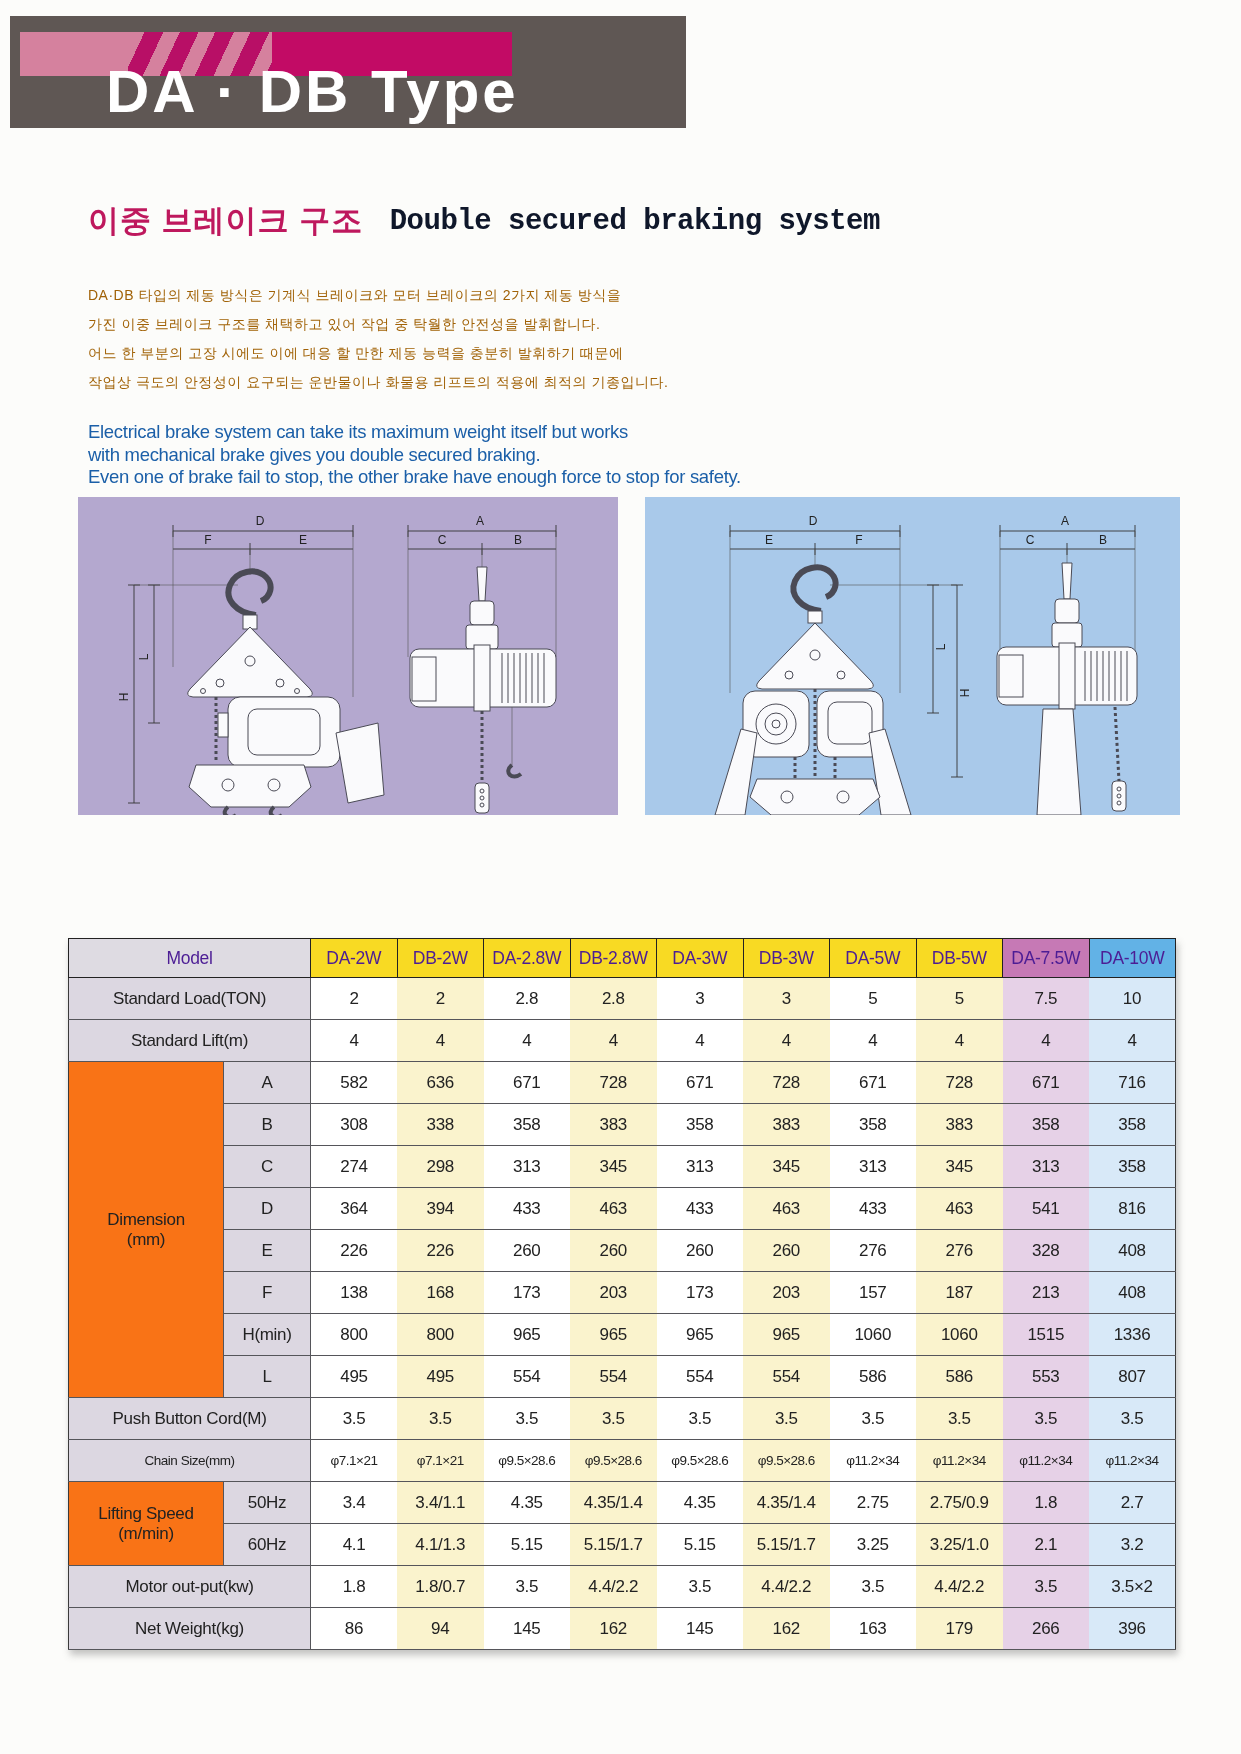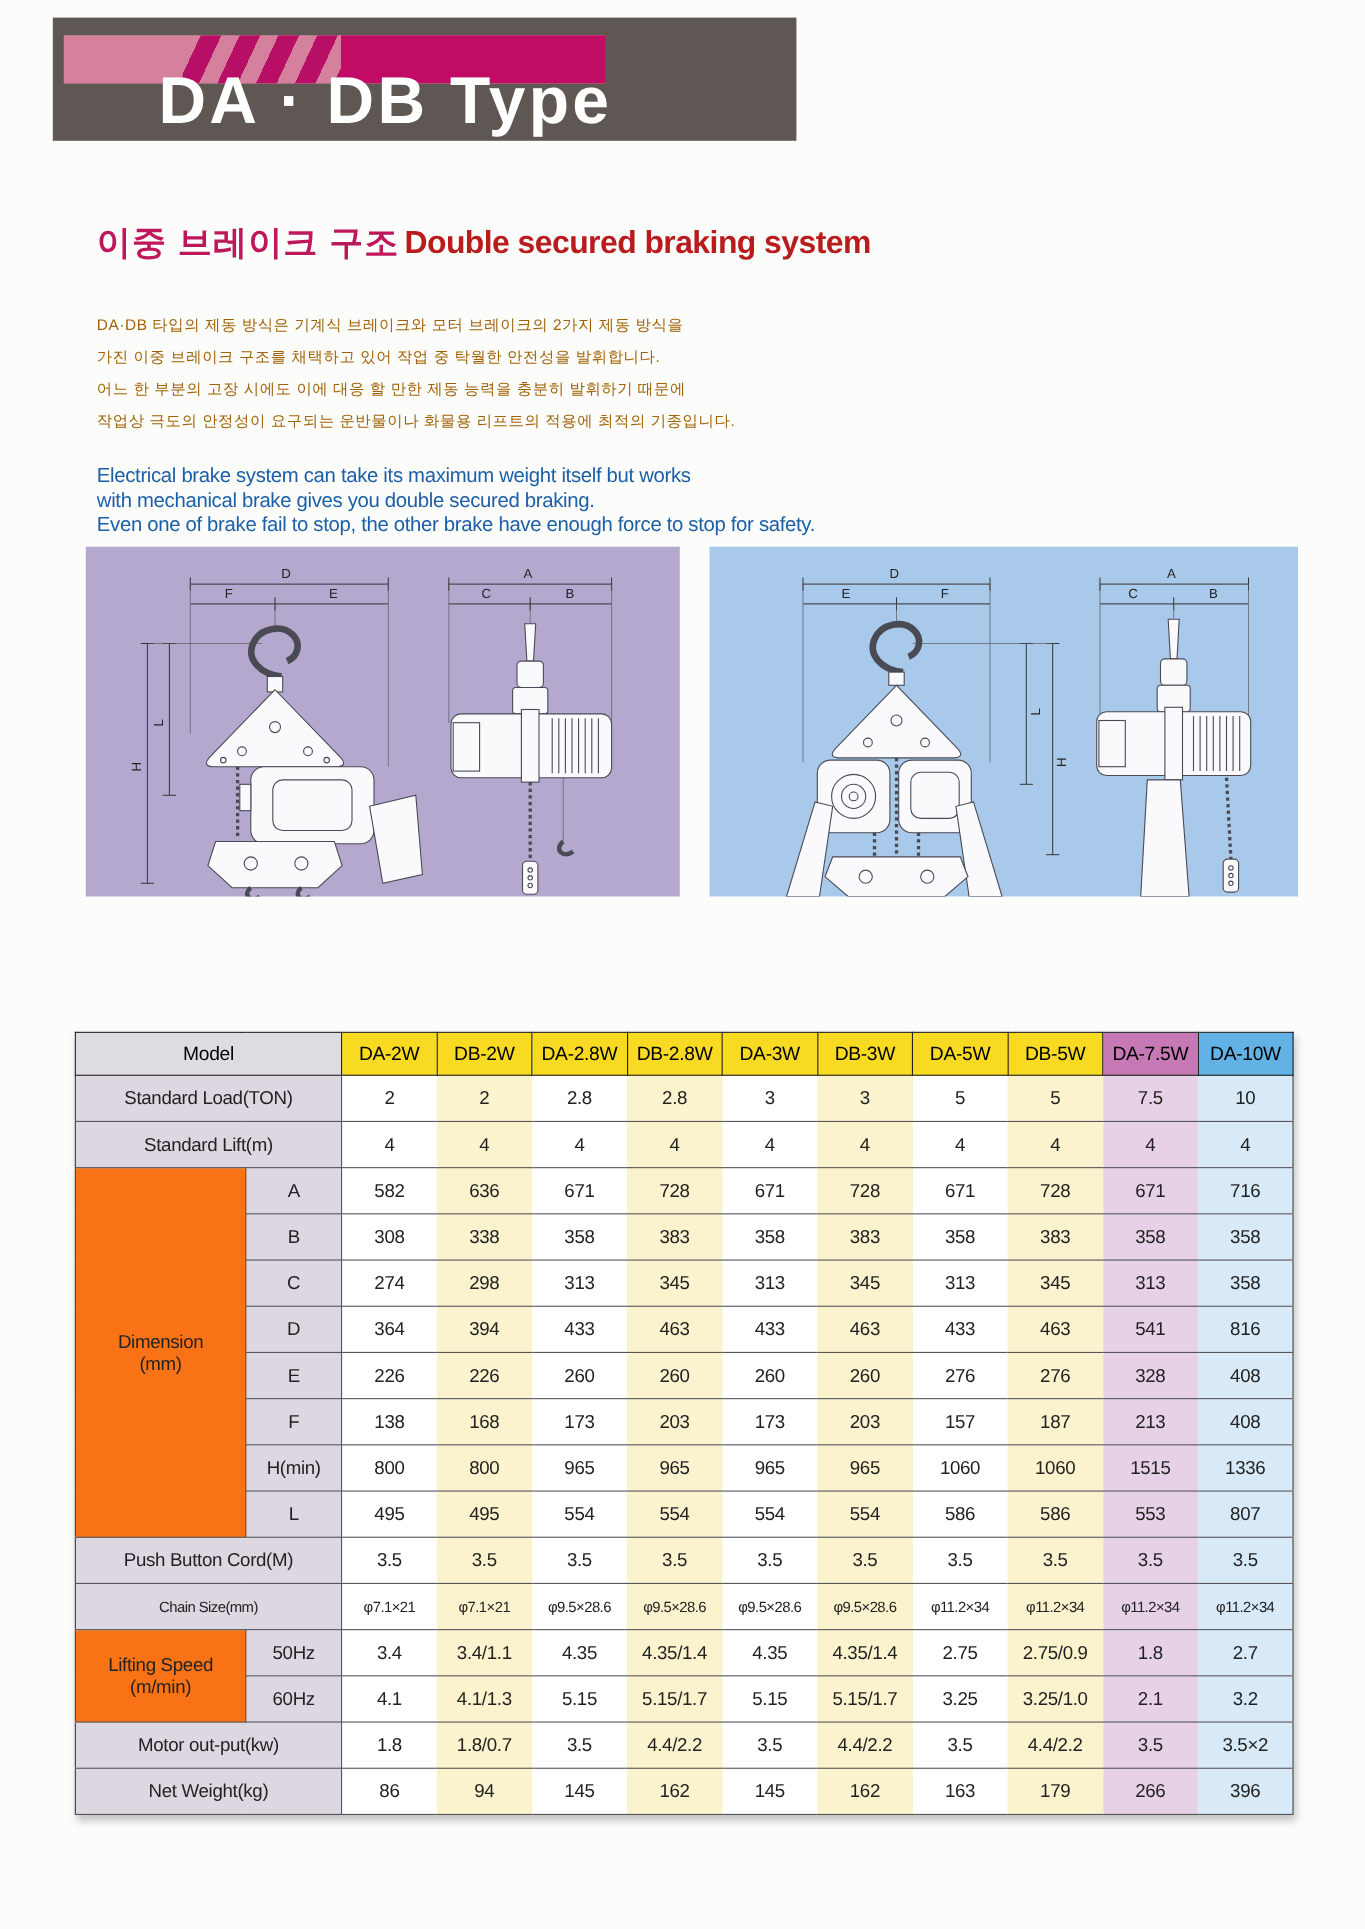--- a/index.html
+++ b/index.html
@@ -2,52 +2,52 @@
 <html><head>
 <meta charset="utf-8">
 <style>
   html,body{margin:0;padding:0;background:#e8e8e8;}
   .page{
     position:relative;width:1241px;height:1754px;margin:0 auto;
     background:#fcfcfa;overflow:hidden;
     font-family:"Liberation Sans","DejaVu Sans",sans-serif;
   }
   
-  .banner-dark{position:absolute;left:10px;top:16px;width:676px;height:112px;background:#5f5754;margin-left:38px;}
+  .banner-dark{position:absolute;left:10px;top:16px;width:676px;height:112px;background:#5f5754;}
   .banner-pink{position:absolute;left:10px;top:16px;width:492px;height:44px;background:#d5819e;overflow:hidden;}
   .banner-stripes{position:absolute;left:108px;top:0;width:148px;height:44px;
     background:repeating-linear-gradient(115deg,transparent 0 15px,#b80f66 15px 32px);}
   .banner-solid{position:absolute;left:252px;top:0;width:240px;height:44px;background:#c20b65;}
   .banner-title{position:absolute;left:96px;top:46px;color:#ffffff;font-weight:bold;
     font-size:60px;letter-spacing:3px;line-height:1;}
   
   .head-row{position:absolute;left:88px;top:200px;white-space:nowrap;}
   .head-ko{display:inline-block;color:#be185d;font-weight:bold;font-size:31px;letter-spacing:1px;vertical-align:middle;}
-  .head-en{display:inline-block;color:#b91c1c;font-weight:bold;font-size:29px;margin-left:0;letter-spacing:-0.5px;vertical-align:middle;}
+  .head-en{display:inline-block;color:#0f172a;font-weight:bold;font-size:29px;margin-left:22px;letter-spacing:-0.5px;vertical-align:middle;font-family:Liberation Mono, monospace;}
   
   .para-ko{position:absolute;left:88px;top:281px;color:#a16207;font-size:14px;line-height:29px;letter-spacing:0.5px;white-space:nowrap;}
   .para-en{position:absolute;left:88px;top:421px;color:#1b5fa8;font-size:18.5px;line-height:22.5px;letter-spacing:-0.3px;white-space:nowrap;}
   
   .diagram{position:absolute;top:497px;height:318px;}
   .diagram.left{left:78px;width:540px;background:#b4a8cf;}
   .diagram.right{left:645px;width:535px;background:#a9c9ea;}
   .diagram svg{display:block;width:100%;height:100%;}
   .dwg{stroke:#4a4a55;stroke-width:1;fill:#fafafc;}
   .dwg-n{stroke:#4a4a55;stroke-width:1;fill:none;}
   .chain{stroke:#4a4a55;stroke-width:3;fill:none;stroke-dasharray:3 3;}
   .dim{stroke:#333;stroke-width:0.9;fill:none;}
   .wit{stroke:#555;stroke-width:0.6;fill:none;}
   .dimtxt{font-size:12px;fill:#222;}
   
   table.spec{position:absolute;left:68px;top:938px;width:1107px;border-collapse:collapse;table-layout:fixed;
     box-shadow:2px 5px 7px rgba(90,90,90,.35);border:1.5px solid #3a3a3a;}
   table.spec td,table.spec th{height:41px;padding:0;text-align:center;vertical-align:middle;
     border-top:1px solid #55555a;border-bottom:1px solid #55555a;
     font-size:17px;font-weight:normal;color:#222;letter-spacing:-0.3px;}
-  table.spec tr.hdr th{height:38px;border:1px solid #222;font-size:17.5px;color:#000000;}
+  table.spec tr.hdr th{height:38px;border:1px solid #222;font-size:17.5px;color:#4c1d95;}
   .h-model{background:#dedbe2;}
   .h-yellow{background:#f8da23;}
   .h-purple{background:#c679b5;}
   .h-blue{background:#62b2e6;}
   td.lbl{background:#dcd7e1;border-right:1px solid #55555a;font-size:16.5px;}
   td.sub{background:#dcd7e1;border-right:1px solid #55555a;font-size:16px;}
   td.grp{background:#f97316;border-right:1px solid #55555a;font-size:16.5px;}
   td.c-white{background:#ffffff;}
   td.c-cream{background:#faf3cd;}
   td.c-lilac{background:#e6d1e7;}

